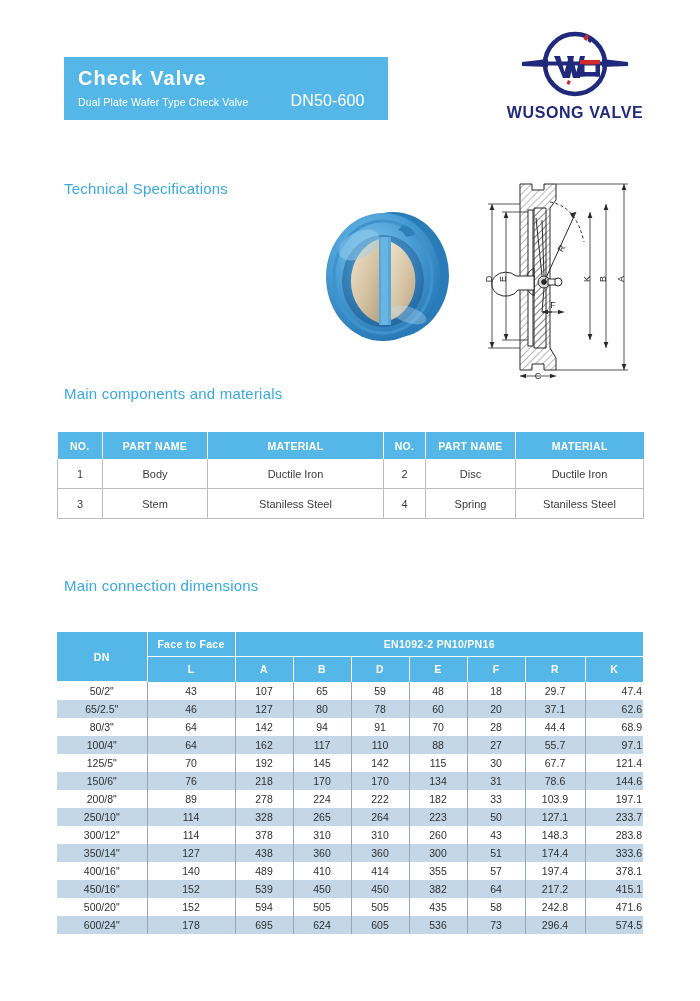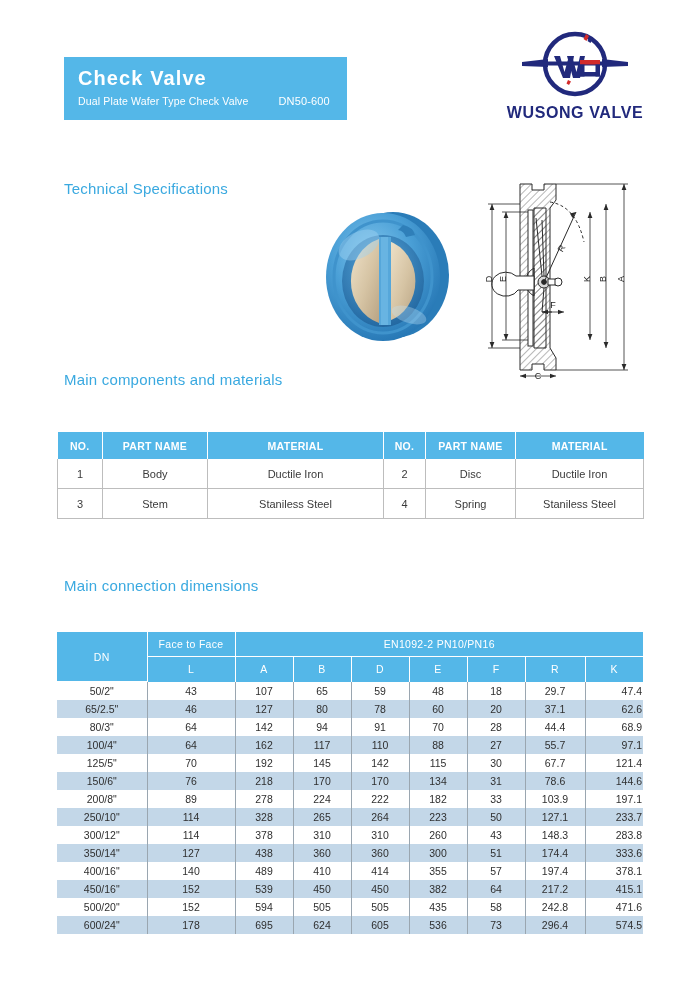--- a/index.html
+++ b/index.html
@@ -8,50 +8,50 @@
     background:#ffffff;
     font-family:"Liberation Sans", sans-serif;
     color:#3a3a3a;
     position:relative;
     overflow:hidden;
   }
   .page{position:relative;width:700px;height:1001px;}
 
   
   .title-band{
-    position:absolute;left:64px;top:57px;width:283px;height:63px;
+    position:absolute;left:64px;top:57px;width:324px;height:63px;
     background:#54b7e8;
     box-sizing:border-box;
     padding:9px 0 0 14px;
   }
   .title-main{
     color:#ffffff;font-size:20px;font-weight:bold;letter-spacing:1.1px;
     line-height:24px;
   }
   .title-sub-row{
     display:flex;align-items:baseline;margin-top:4px;
   }
   .title-sub{color:#ffffff;font-size:10.5px;line-height:14px;letter-spacing:.15px;}
-  .title-range{color:#ffffff;font-size:11px;line-height:14px;margin-left:30px;letter-spacing:.15px;}
+  .title-range{color:#ffffff;font-size:16px;line-height:14px;margin-left:42px;letter-spacing:.15px;}
 
   
   .logo-wrap{position:absolute;left:480px;top:28px;width:190px;height:110px;}
   .logo-mark{position:absolute;left:40px;top:0;width:110px;height:72px;}
   .logo-name{
     position:absolute;left:0;top:76px;width:190px;text-align:center;
     color:#21297c;font-size:16px;font-weight:bold;letter-spacing:.6px;
     font-family:"Liberation Sans", sans-serif;
   }
 
   
   .sec-head{
     position:absolute;color:#3aa9e0;font-size:15px;letter-spacing:.2px;
   }
   #sec-tech{left:64px;top:180px;}
-  #sec-comp{left:64px;top:371px;}
+  #sec-comp{left:64px;top:385px;}
   #sec-dims{left:64px;top:577px;}
 
   
   .specs{position:absolute;left:64px;top:207px;}
   .spec-li{display:flex;align-items:flex-start;margin-bottom:5px;}
   .bullet{
     width:4px;height:4px;border-radius:50%;background:#4a4a4a;
     margin-top:5px;margin-right:3px;flex:none;
   }
   .spec-tx{font-size:10.5px;color:#3f3f3f;line-height:14px;letter-spacing:.1px;}
@@ -77,21 +77,21 @@
     height:27px;text-align:center;font-size:11px;color:#3a3a3a;
     border:1px solid #bdbdbd;border-top:none;
   }
   .tbl-comp tr td:first-child{border-left:1px solid #bdbdbd;}
 
   .tbl-dim{
     position:absolute;left:57px;top:632px;width:586px;
     table-layout:fixed;
   }
   .tbl-dim th{
-    background:#54b7e8;color:#ffffff;font-weight:normal;font-size:10.5px;
+    background:#54b7e8;color:#ffffff;font-weight:bold;font-size:10.5px;
     letter-spacing:.3px;border-right:1px solid #ffffff;border-bottom:1px solid #ffffff;
   }
   .tbl-dim th.noborder-b{border-bottom:none;}
   .tbl-dim th:last-child{border-right:none;}
   .tbl-dim td{
     height:16px;text-align:center;font-size:10.5px;color:#2f2f2f;
     border-right:1px solid #9aa6b0;
   }
   .tbl-dim td:last-child{border-right:none;text-align:right;}
   .tbl-dim tbody tr.alt td{background:#c3d7e8;}

